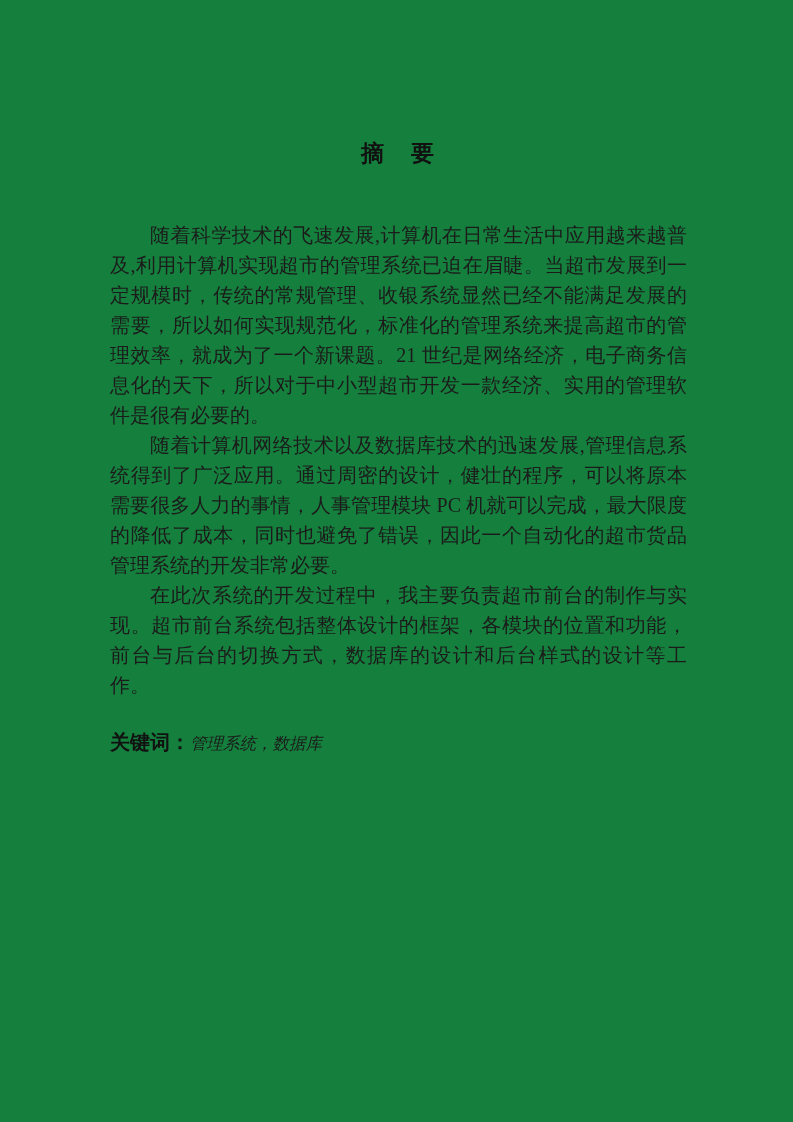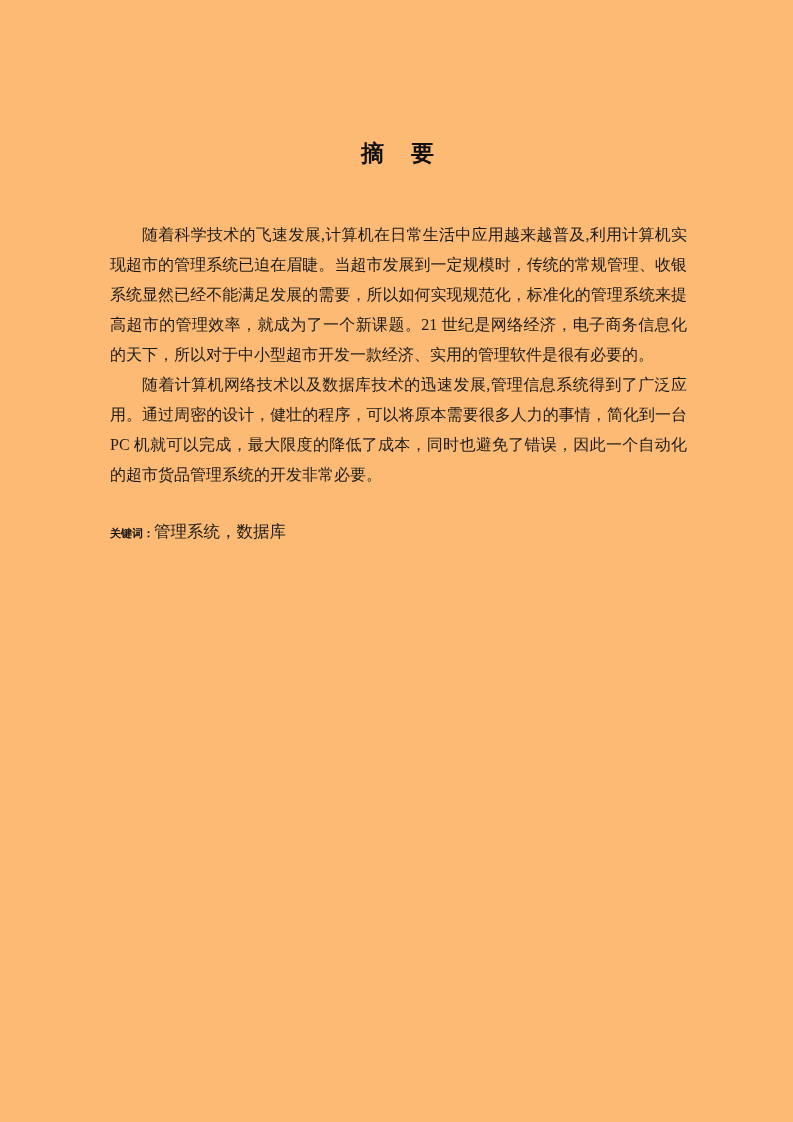--- a/index.html
+++ b/index.html
@@ -4,68 +4,70 @@
 <style>
   html, body {
     margin: 0;
     padding: 0;
     background: #ffffff;
   }
   .page {
     position: relative;
     width: 793px;
     height: 1122px;
-    background: #fdba74;
+    background: #15803d;
     box-sizing: border-box;
     padding: 138px 106px 0 110px;
     font-family: "Liberation Serif", "DejaVu Serif", serif;
     color: #1b1b1b;
     overflow: hidden;
   }
   .doc-title {
     margin: 0 0 50px 0;
     text-align: center;
     font-size: 23px;
     line-height: 32px;
     font-weight: 700;
     letter-spacing: 2px;
     color: #111111;
   }
   .para {
     margin: 0;
-    font-size: 16px;
+    font-size: 20px;
     line-height: 30px;
     text-align: justify;
     text-justify: inter-ideograph;
     text-indent: 2em;
   }
   .keywords-line {
     margin-top: 27px;
     font-size: 16.5px;
     line-height: 30px;
   }
   .keywords-label {
     font-weight: 700;
     font-family: "Liberation Sans", "DejaVu Sans", sans-serif;
-    font-size: 11px;
+    font-size: 20px;
     color: #111111;
   }
   .keywords-text {
     font-weight: 400;
+    font-style: italic;
   }
 </style>
 </head>
 <body>
 
 <div class="page">
   <h1 class="doc-title">摘　要</h1>
 
   <p class="para">随着科学技术的飞速发展,计算机在日常生活中应用越来越普及,利用计算机实现超市的管理系统已迫在眉睫。当超市发展到一定规模时，传统的常规管理、收银系统显然已经不能满足发展的需要，所以如何实现规范化，标准化的管理系统来提高超市的管理效率，就成为了一个新课题。21 世纪是网络经济，电子商务信息化的天下，所以对于中小型超市开发一款经济、实用的管理软件是很有必要的。</p>
 
 
-  <p class="para">随着计算机网络技术以及数据库技术的迅速发展,管理信息系统得到了广泛应用。通过周密的设计，健壮的程序，可以将原本需要很多人力的事情，简化到一台 PC 机就可以完成，最大限度的降低了成本，同时也避免了错误，因此一个自动化的超市货品管理系统的开发非常必要。</p>
+  <p class="para">随着计算机网络技术以及数据库技术的迅速发展,管理信息系统得到了广泛应用。通过周密的设计，健壮的程序，可以将原本需要很多人力的事情，人事管理模块 PC 机就可以完成，最大限度的降低了成本，同时也避免了错误，因此一个自动化的超市货品管理系统的开发非常必要。</p>
 
+  <p class="para">在此次系统的开发过程中，我主要负责超市前台的制作与实现。超市前台系统包括整体设计的框架，各模块的位置和功能，前台与后台的切换方式，数据库的设计和后台样式的设计等工作。</p>
 
 
   <p class="keywords-line">
     <span class="keywords-label">关键词：</span><span class="keywords-text">管理系统，数据库</span>
   </p>
 </div>
 
 </body></html>

